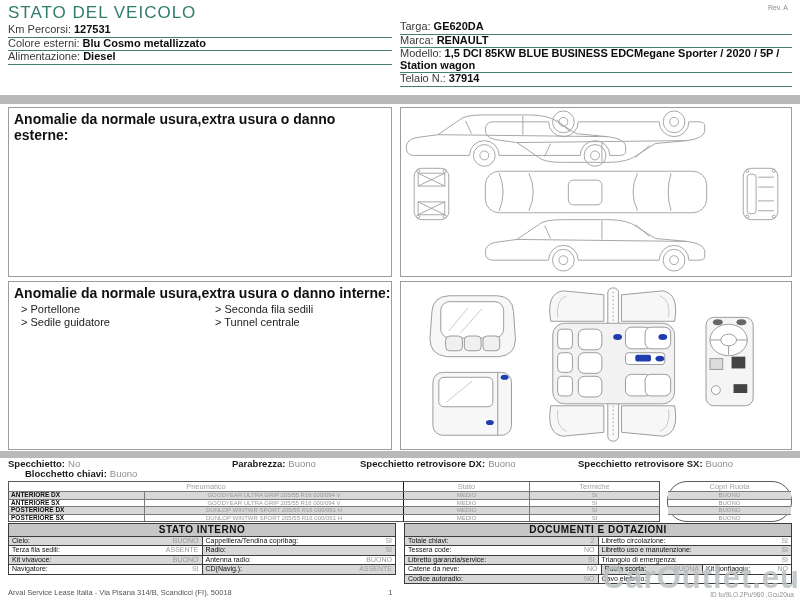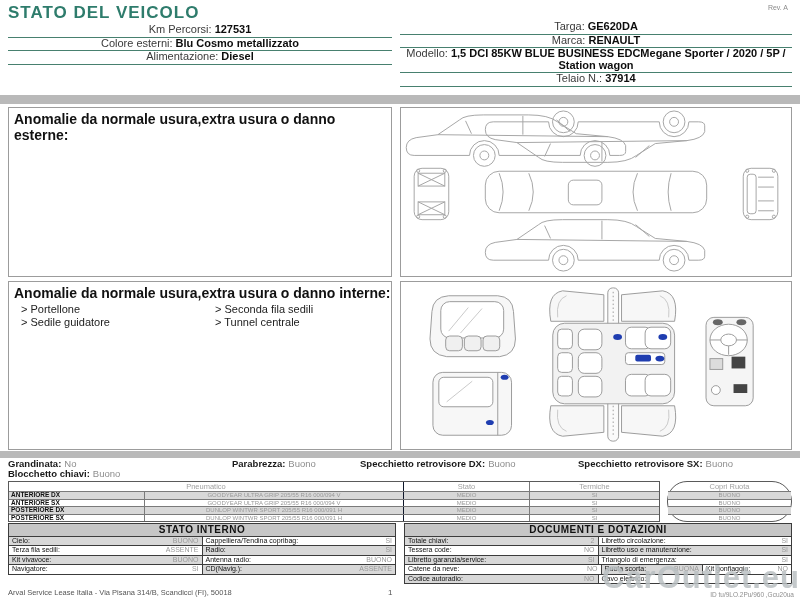--- a/index.html
+++ b/index.html
@@ -1,29 +1,29 @@
 <!DOCTYPE html>
 <html><head>
 <meta charset="utf-8">
 <style>
   html,body{margin:0;padding:0;background:#e8e8e8;}
   .page{position:relative;width:800px;height:600px;background:#ffffff;
         font-family:"Liberation Sans",sans-serif;overflow:hidden;color:#111;}
 
   
-  .title{position:absolute;left:8px;top:3px;font-size:17px;font-weight:bold;
+  .title{position:absolute;left:8px;top:3px;font-size:17px;font-weight:normal;
          color:#2e7c6c;letter-spacing:1px;}
   .rev{position:absolute;right:12px;top:4px;font-size:7px;color:#8a8a8a;}
 
   
   .info-col{position:absolute;}
   .info-left{left:8px;top:24px;width:384px;}
   .info-right{left:400px;top:21px;width:392px;}
   .info-row{border-bottom:1px solid #47806f;font-size:11px;line-height:11.5px;
-            padding:0 0 1px 0;text-align:center;}
+            padding:0 0 1px 0;}
   .info-row .lbl{color:#3a3a3a;}
   .info-row .val{font-weight:bold;color:#0d0d0d;margin-left:3px;}
 
   
   .gbar{position:absolute;left:0;width:800px;background:#b9b9b9;}
   .gbar1{top:95px;height:9px;}
   .gbar2{top:451px;height:7px;}
 
   
   .abox{position:absolute;border:1px solid #9c9c9c;background:#fff;box-sizing:border-box;}
@@ -34,21 +34,21 @@
   .abox .btitle{position:absolute;left:5px;top:3px;font-size:14px;font-weight:bold;}
   .int-items{position:absolute;top:21px;font-size:11px;line-height:13px;color:#222;}
   .int-col1{left:12px;}
   .int-col2{left:206px;}
   .int-items span{display:block;}
   .diag-svg{position:absolute;left:0;top:0;width:100%;height:100%;}
 
   
   .sumline{position:absolute;font-size:9.5px;line-height:10px;white-space:nowrap;}
   .sum1{top:459px;}
-  .sum2{top:469px;}
+  .sum2{top:469px;margin-left:17px;}
   .sp1{left:8px;} .sp2{left:232px;} .sp3{left:360px;} .sp4{left:578px;}
   .sumline .lbl{font-weight:bold;color:#1a1a1a;}
   .sumline .val{color:#8d8d8d;margin-left:3px;}
 
   
   .tyre{position:absolute;top:481px;border:1px solid #5a5a5a;box-sizing:border-box;background:#fff;}
   .tyre-main{left:8px;width:652px;}
   .tyre-copri{left:667px;width:125px;border-radius:20px;}
   .thead{display:flex;height:9px;line-height:9px;font-size:7.5px;color:#a3a3a3;
          text-align:center;}
@@ -240,21 +240,21 @@
         <rect x="312" y="78" width="13" height="11" fill="#dcdcdc"></rect>
         <rect x="336" y="104" width="14" height="9" fill="#444444" stroke="none"></rect>
         <circle cx="318" cy="110" r="4.5" fill="#ffffff"></circle>
       </g>
     </svg>
   </div>
 
   <div class="gbar gbar2"></div>
 
   <div class="sumline sum1 sp1">
-    <span class="lbl">Grandinata:</span><span class="val">No</span>
+    <span class="lbl">Specchietto:</span><span class="val">No</span>
   </div>
   <div class="sumline sum1 sp2">
     <span class="lbl">Parabrezza:</span><span class="val">Buono</span>
   </div>
   <div class="sumline sum1 sp3">
     <span class="lbl">Specchietto retrovisore DX:</span><span class="val">Buono</span>
   </div>
   <div class="sumline sum1 sp4">
     <span class="lbl">Specchietto retrovisore SX:</span><span class="val">Buono</span>
   </div>

